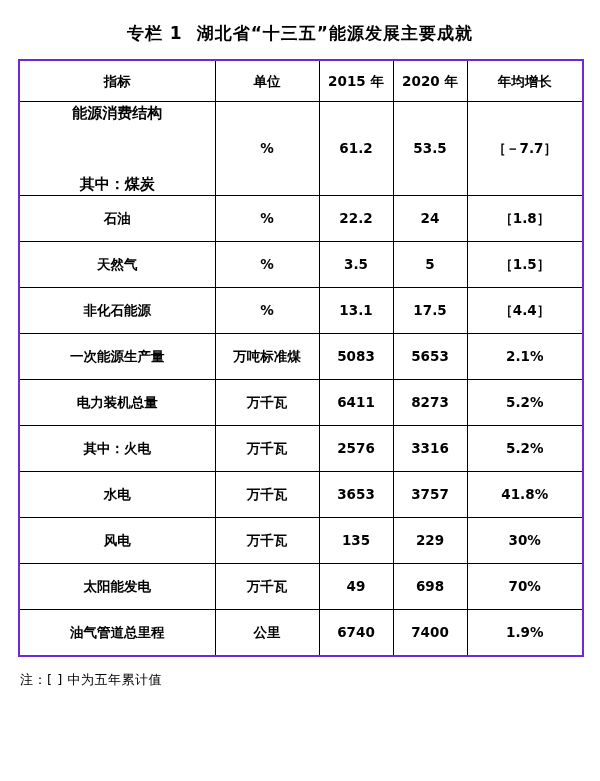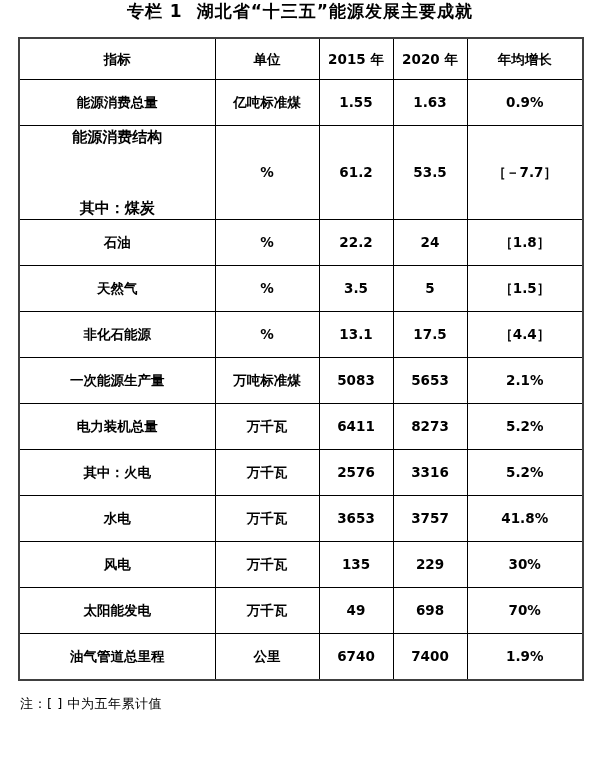--- a/index.html
+++ b/index.html
@@ -19,20 +19,21 @@
     width: 600px;
     height: 781px;
     box-sizing: border-box;
     padding: 0 18px;
   }
   .title {
     text-align: center;
     font-size: 17px;
     font-weight: bold;
     letter-spacing: 1px;
+    padding-top: 22px;
     padding-bottom: 14px;
     white-space: nowrap;
   }
   .title .title-num {
     margin-right: 14px;
   }
   table.energy-table {
     width: 564px;
     border-collapse: collapse;
     table-layout: fixed;
@@ -50,21 +51,21 @@
   table.energy-table thead th {
     height: 40px;
     font-size: 13.5px;
   }
   table.energy-table tbody td {
     height: 45px;
     font-size: 13.5px;
   }
   
   table.energy-table {
-    border: 2px solid #404040;
+    border: 2px solid #6d28d9;
   }
   table.energy-table thead tr th {
     border-top: none;
   }
   .col-indicator { width: 196px; }
   .col-unit { width: 104px; }
   .col-2015 { width: 74px; }
   .col-2020 { width: 74px; }
   .col-growth { width: 116px; }
 
@@ -108,27 +109,20 @@
       <tr>
         <th>指标</th>
         <th>单位</th>
         <th>2015 年</th>
         <th>2020 年</th>
         <th>年均增长</th>
       </tr>
     </thead>
     <tbody>
       <tr>
-        <td class="indicator-cell">能源消费总量</td>
-        <td>亿吨标准煤</td>
-        <td>1.55</td>
-        <td>1.63</td>
-        <td>0.9%</td>
-      </tr>
-      <tr>
         <td class="indicator-cell two-line">
           <span>能源消费结构</span>
           <span class="line2">其中：煤炭</span>
         </td>
         <td>%</td>
         <td>61.2</td>
         <td>53.5</td>
         <td>［－7.7］</td>
       </tr>
       <tr>

